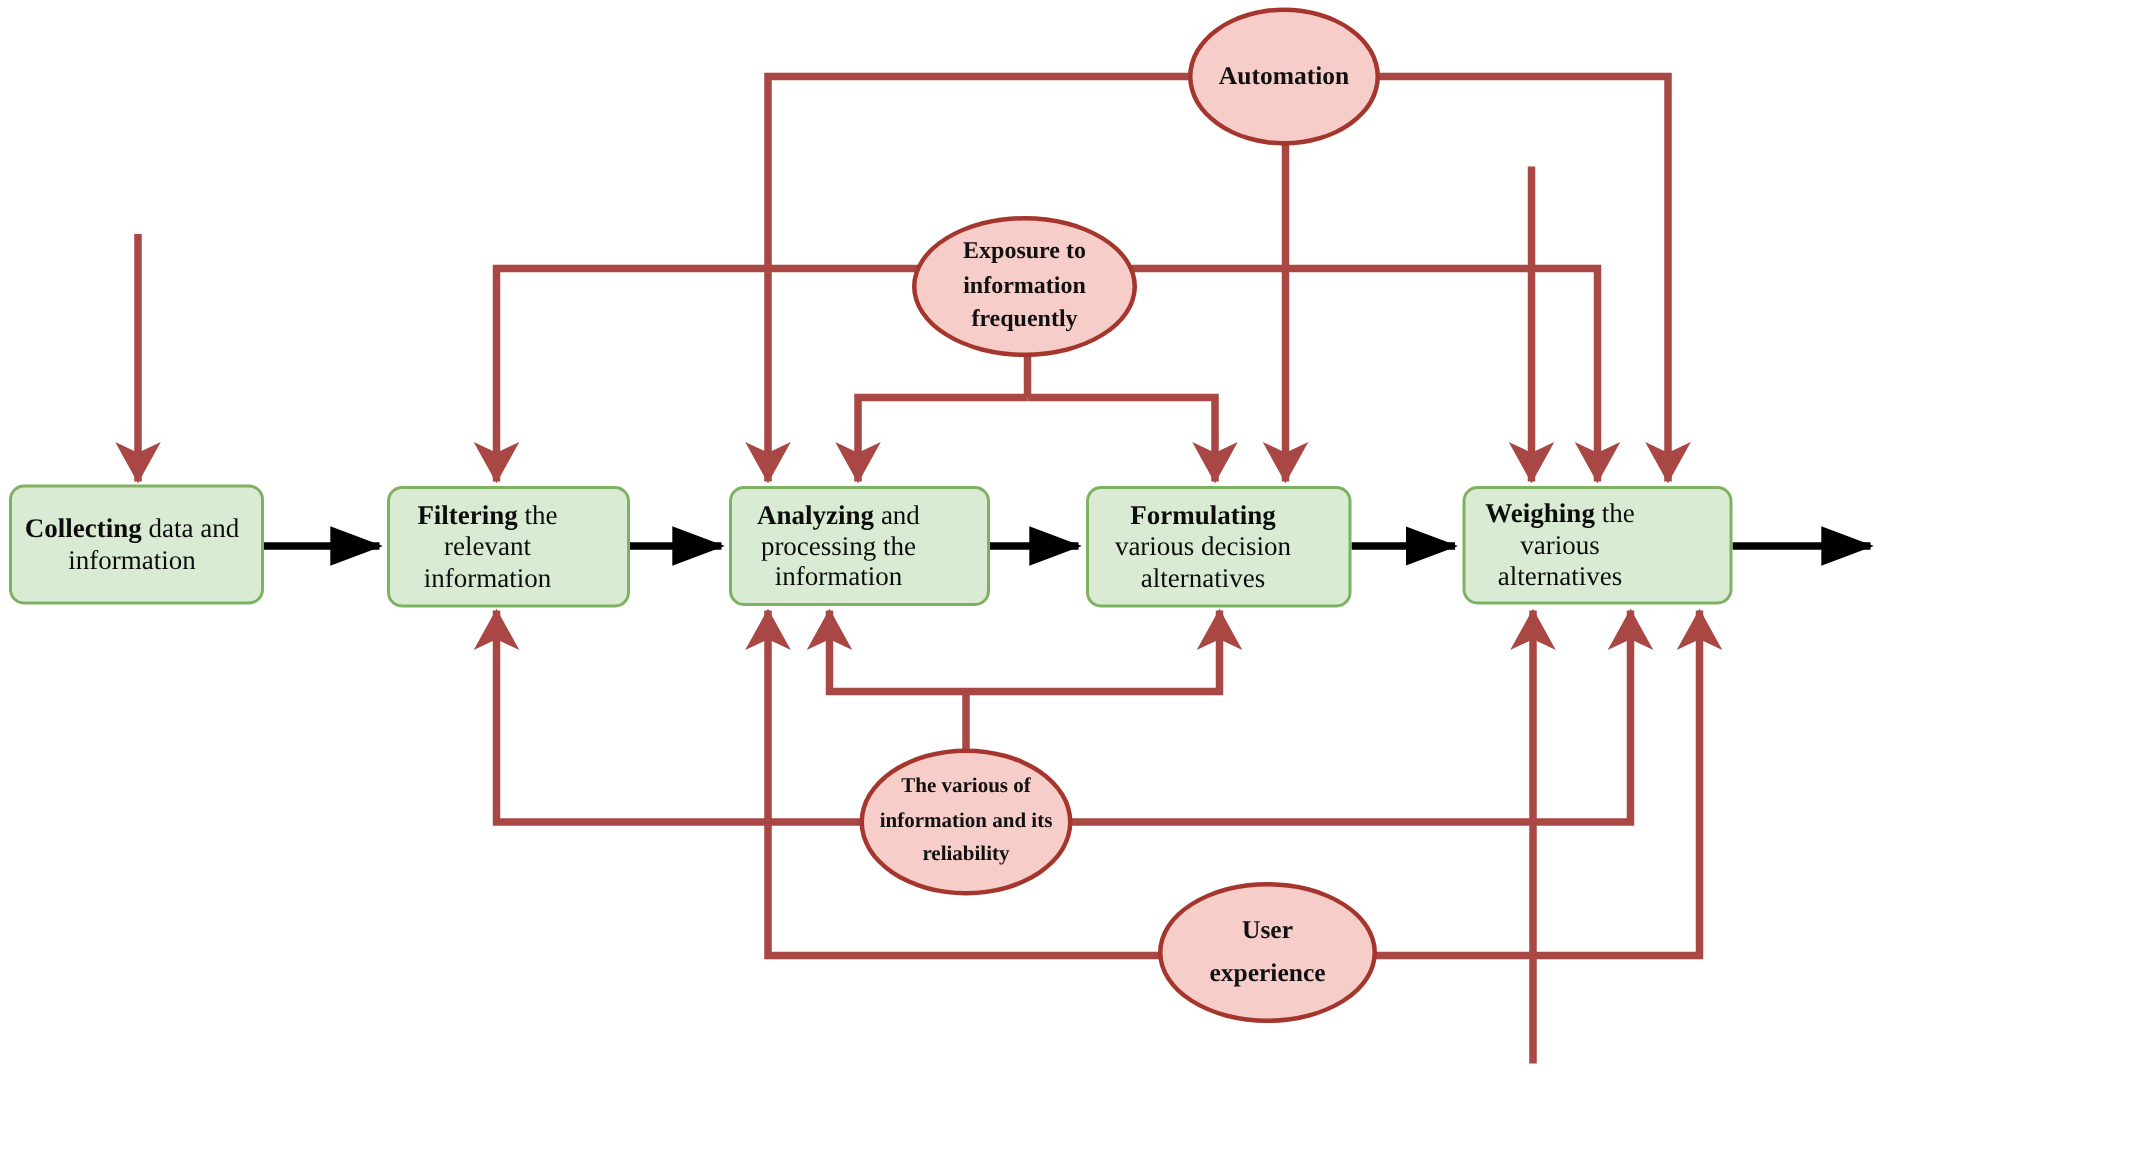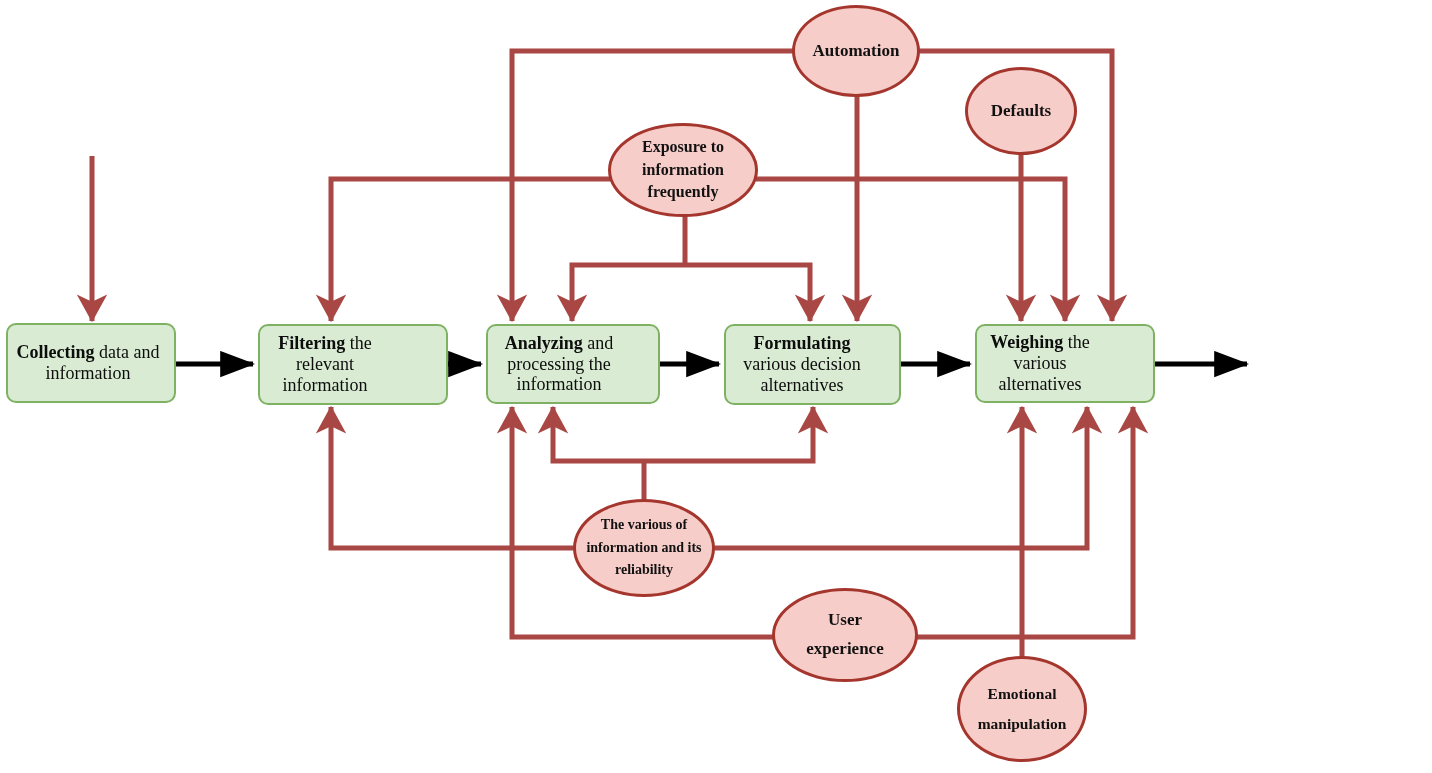--- a/index.html
+++ b/index.html
@@ -25,37 +25,37 @@
     position:absolute;box-sizing:border-box;
     background:#f7cdc9;border:3px solid #a5362e;border-radius:50%;
     display:flex;align-items:center;justify-content:center;
   }
   .factor-label{
     text-align:center;color:#111111;font-weight:bold;font-size:16px;line-height:1.4;
   }
 
   
   #stage-collecting {left:6px;   top:323px; width:170px; height:80px;}
-  #stage-filtering  {left:258px; top:324px; width:190px; height:81px;}
+  #stage-filtering  {left:258px; top:324px; width:162px; height:81px;}
   #stage-analyzing  {left:486px; top:324px; width:174px; height:80px;}
   #stage-formulating{left:724px; top:324px; width:177px; height:81px;}
   #stage-weighing   {left:975px; top:324px; width:180px; height:79px;}
   #stage-choosing   {left:1252px;top:323px; width:178px; height:82px;}
 
   #stage-collecting  .stage-label{width:160px;}
   #stage-filtering   .stage-label{width:130px;}
   #stage-analyzing   .stage-label{width:142px;}
   #stage-formulating .stage-label{width:152px;}
   #stage-weighing    .stage-label{width:126px;}
   #stage-choosing    .stage-label{width:142px;}
 
   #factor-digital-amnesia       {left:38px;  top:115px; width:108px; height:82px;}
   #factor-automation            {left:792px; top:5px;   width:128px; height:92px;}
   #factor-defaults              {left:965px; top:67px;  width:112px; height:88px;}
-  #factor-exposure              {left:608px; top:123px; width:150px; height:94px;}
+  #factor-exposure              {left:608px; top:144px; width:150px; height:94px;}
   #factor-amount                {left:573px; top:499px; width:142px; height:98px;}
   #factor-user-experience       {left:772px; top:588px; width:146px; height:94px;}
   #factor-emotional-manipulation{left:957px; top:656px; width:130px; height:106px;}
 
   #factor-digital-amnesia        .factor-label{width:84px;  font-size:17px;line-height:1.35;}
   #factor-automation             .factor-label{width:120px; font-size:17px;text-align:center;}
   #factor-defaults               .factor-label{width:100px; font-size:17px;}
   #factor-exposure               .factor-label{width:122px; font-size:16px;line-height:1.42;}
   #factor-amount                 .factor-label{width:126px; font-size:14px;line-height:1.6;}
   #factor-user-experience        .factor-label{width:95px;  font-size:17px;line-height:1.7;}
@@ -115,29 +115,23 @@
   <div class="stage" id="stage-formulating">
     <div class="stage-label"><span class="lead">Formulating</span><span> various decision alternatives</span></div>
   </div>
   <div class="stage" id="stage-weighing">
     <div class="stage-label"><span class="lead">Weighing</span><span> the various alternatives</span></div>
   </div>
 
   <div class="factor" id="factor-automation">
     <div class="factor-label">Automation</div>
   </div>
-  <div class="factor" id="factor-defaults">
-    <div class="factor-label">Defaults</div>
-  </div>
   <div class="factor" id="factor-exposure">
     <div class="factor-label">Exposure to information frequently</div>
   </div>
   <div class="factor" id="factor-amount">
     <div class="factor-label">The various of information and its reliability</div>
   </div>
   <div class="factor" id="factor-user-experience">
     <div class="factor-label">User experience</div>
   </div>
-  <div class="factor" id="factor-emotional-manipulation">
-    <div class="factor-label">Emotional manipulation</div>
-  </div>
 
 </div>
 
 </body></html>

